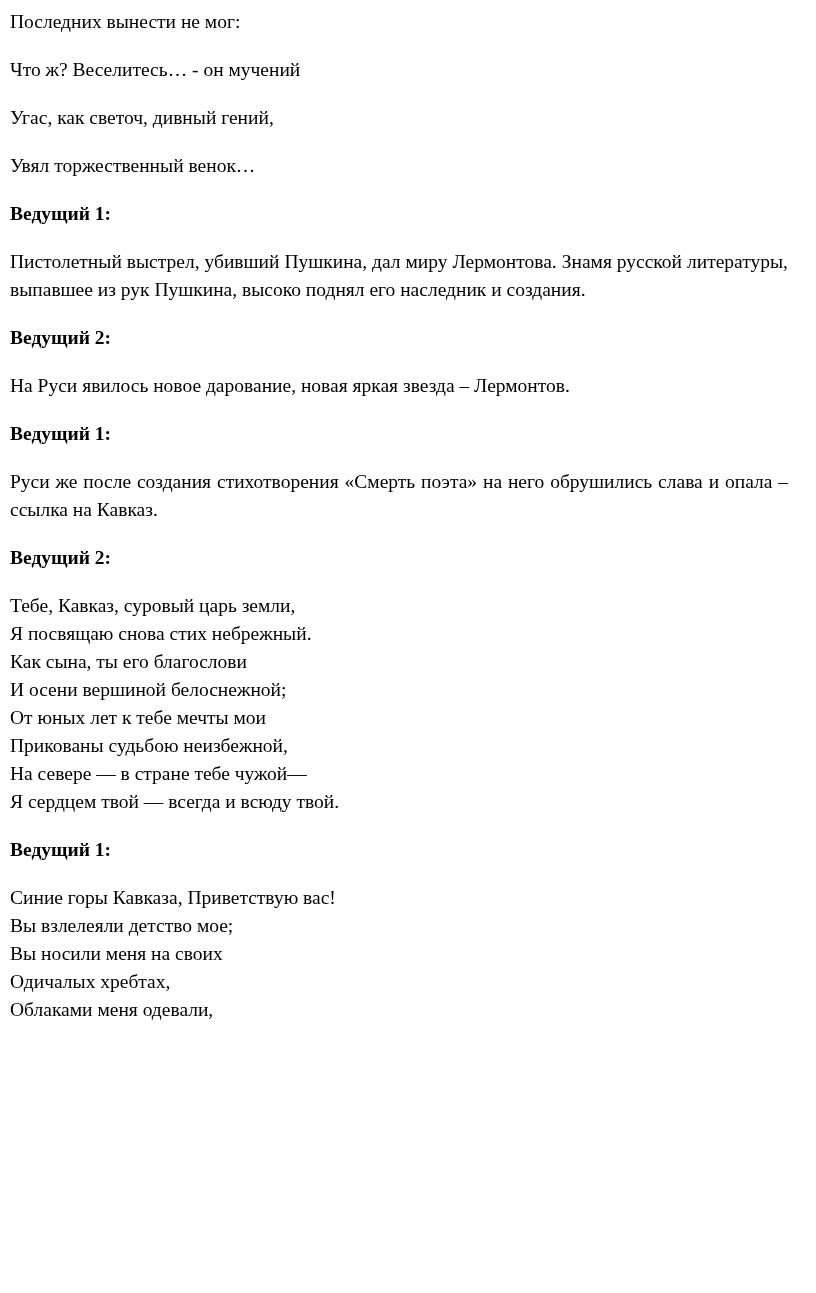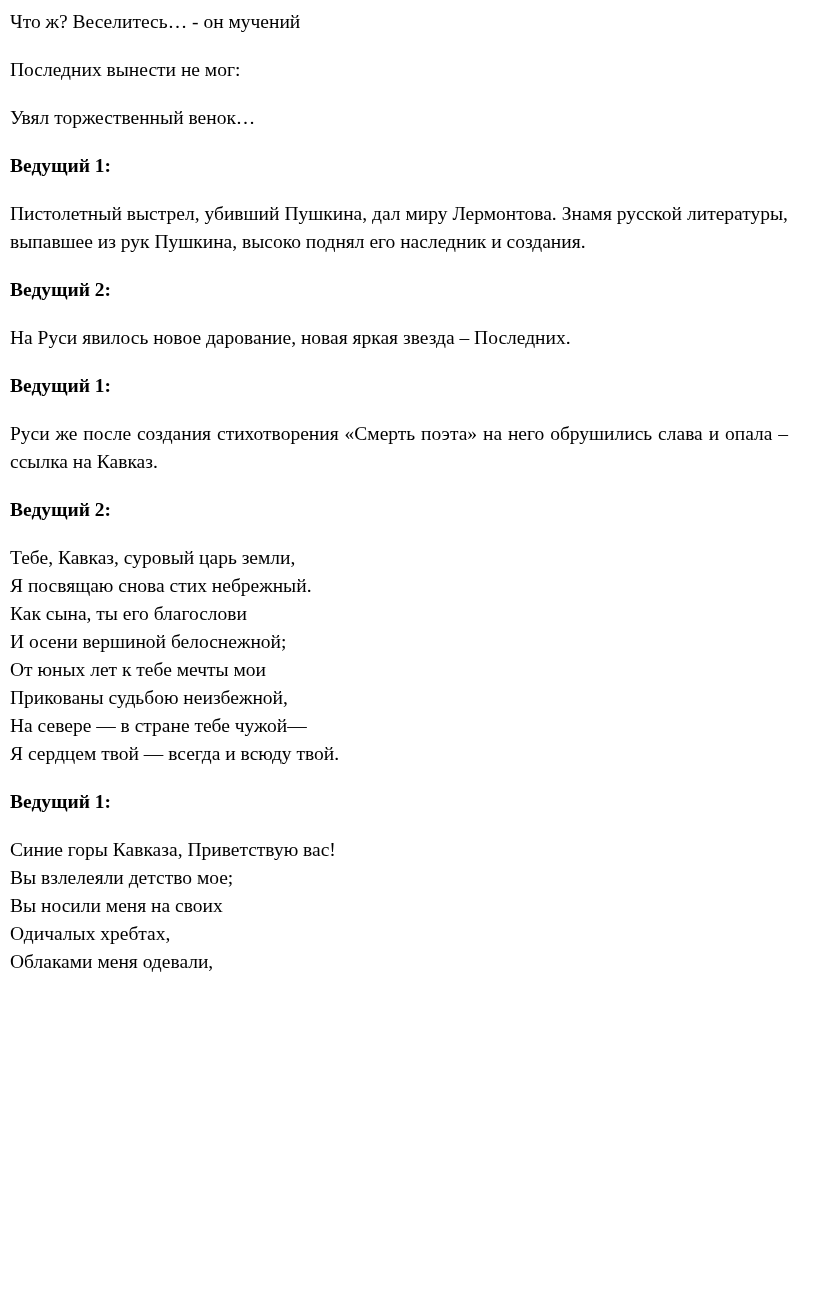--- a/index.html
+++ b/index.html
@@ -48,46 +48,49 @@
   .verse {
     white-space: pre-line;
   }
 </style>
 </head>
 <body>
 
 <div class="page">
 
   <div class="block">
+    <p>Последних вынести не мог:</p>
+  </div>
+
+  <div class="block">
     <p>Что ж? Веселитесь… - он мучений</p>
   </div>
 
   <div class="block">
-    <p>Последних вынести не мог:</p>
+    <p>Угас, как светоч, дивный гений,</p>
   </div>
-
 
   <div class="block">
     <p>Увял торжественный венок…</p>
   </div>
 
   <div class="block">
     <p class="bold">Ведущий 1:</p>
   </div>
 
   <div class="block">
     <p class="para-justified">Пистолетный выстрел, убивший Пушкина, дал миру Лермонтова. Знамя русской литературы, выпавшее из рук Пушкина, высоко поднял его наследник и создания.</p>
   </div>
 
   <div class="block">
     <p class="bold">Ведущий 2:</p>
   </div>
 
   <div class="block">
-    <p>На Руси явилось новое дарование, новая яркая звезда – Последних.</p>
+    <p>На Руси явилось новое дарование, новая яркая звезда – Лермонтов.</p>
   </div>
 
 
   <div class="block">
     <p class="bold">Ведущий 1:</p>
   </div>
 
   <div class="block">
     <p class="para-justified">Руси же после создания стихотворения «Смерть поэта» на него обрушились слава и опала – ссылка на Кавказ.</p>
   </div>

